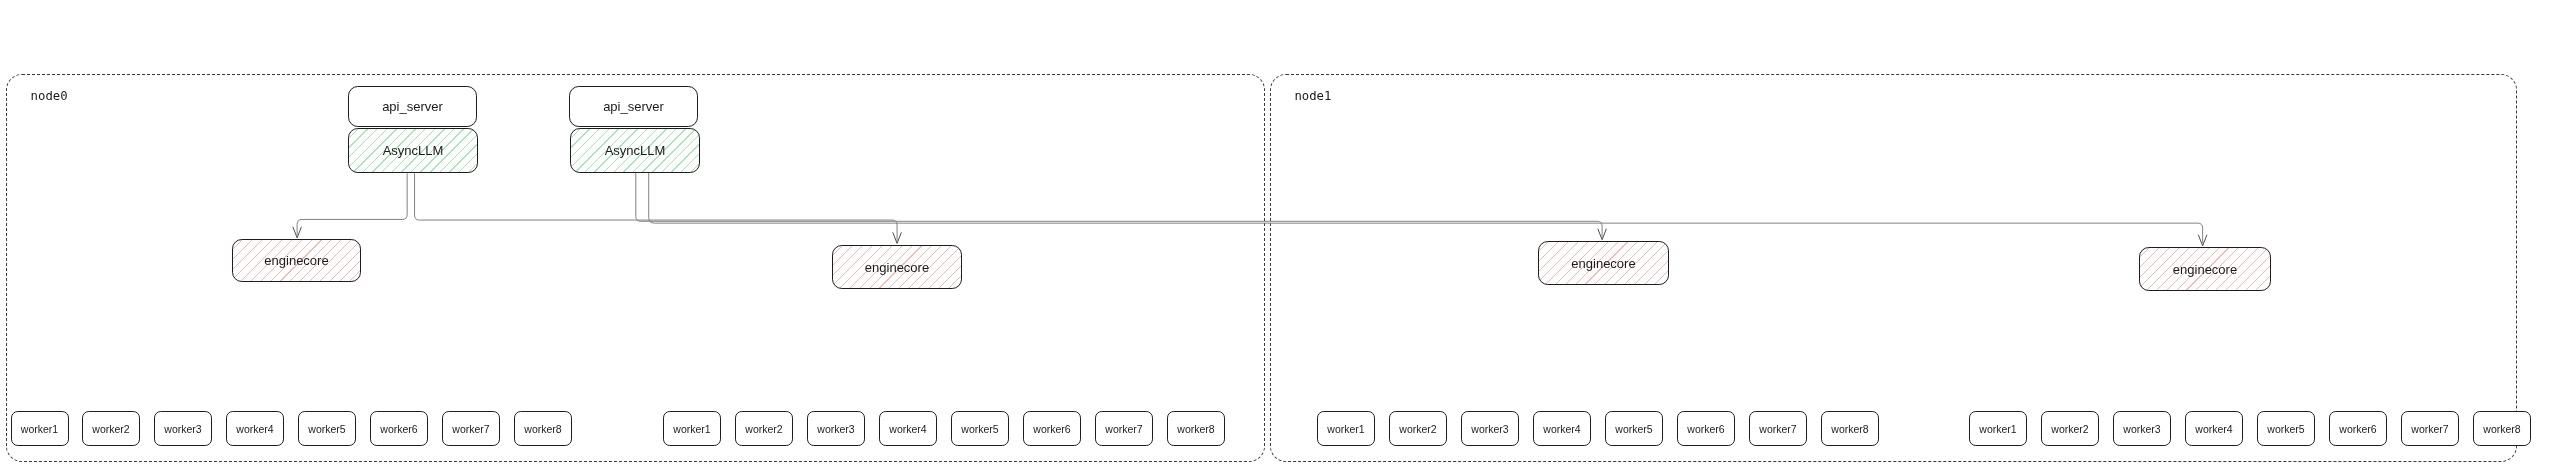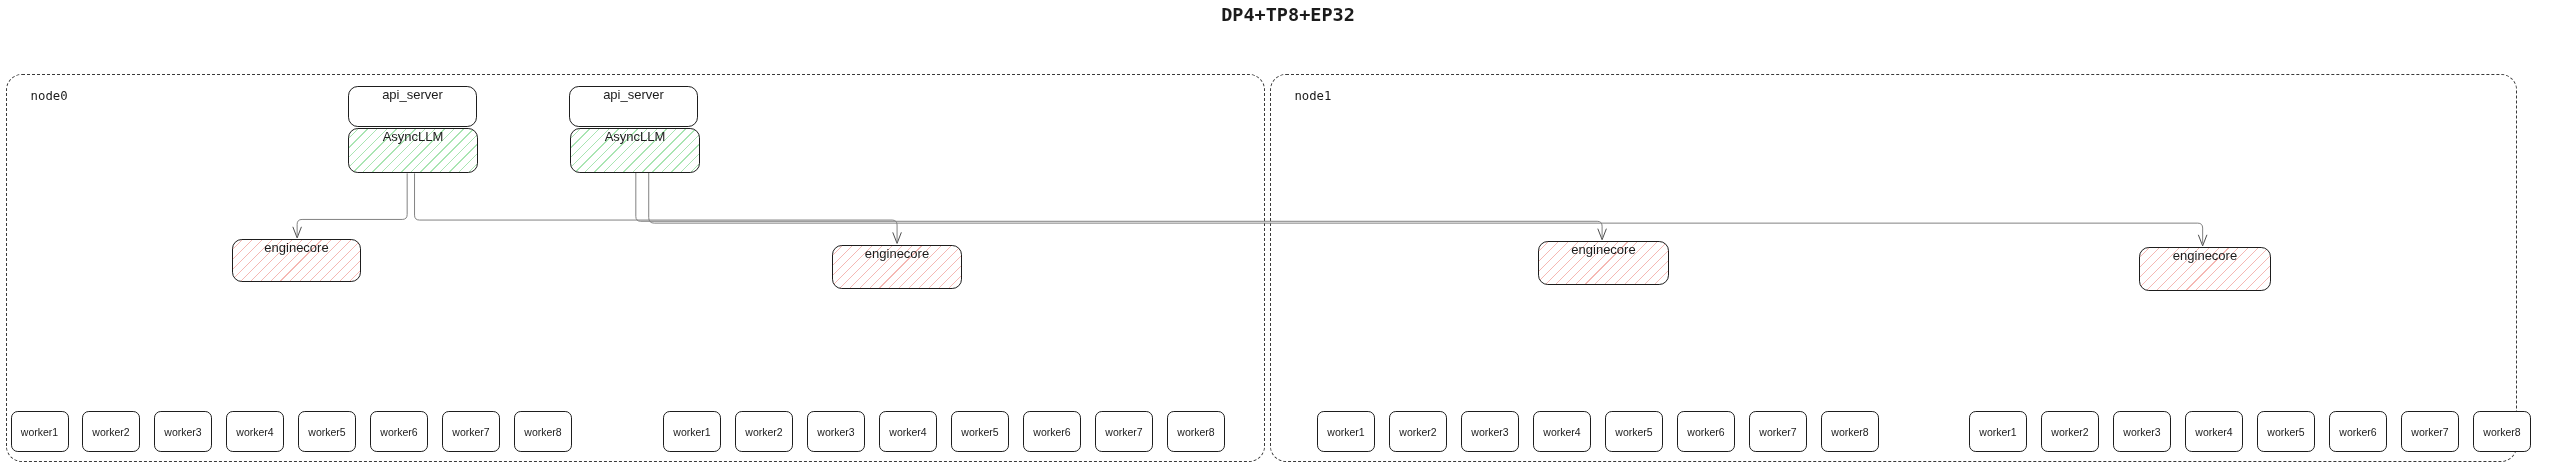--- a/index.html
+++ b/index.html
@@ -28,48 +28,47 @@
     position:absolute;left:23.4px;top:13.5px;
     font-family:"DejaVu Sans Mono", monospace;
     font-size:12.3px;font-weight:normal;color:#1b1b1b;
   }
   .box{
     position:absolute;
     box-sizing:border-box;
     border:1.5px solid #1d1d1d;
     border-radius:9.8px;
     background:#ffffff;
-    display:flex;align-items:flex-start;justify-content:center;
+    display:flex;align-items:center;justify-content:center;
     font-size:13px;
     color:#1b1b1b;
   }
   .hatch-green{
     background:repeating-linear-gradient(135deg,#ffffff 0px,#ffffff 5.8px,#a9e5b2 5.8px,#a9e5b2 6.8px);
   }
   .hatch-red{
     background:repeating-linear-gradient(135deg,#ffffff 0px,#ffffff 6.2px,#f5b8b3 6.2px,#f5b8b3 7px);
   }
   .worker{
     position:absolute;
     box-sizing:border-box;
     border:1.2px solid #1d1d1d;
     border-radius:6.8px;
     background:#ffffff;
-    width:58px;height:41px;
+    width:58px;height:35px;
     display:flex;align-items:center;justify-content:center;
     font-size:10.5px;color:#1b1b1b;
   }
   svg.wires{position:absolute;left:0;top:0;pointer-events:none;}
 </style>
 </head>
 <body>
 
 <div id="canvas">
 
-  <div class="title">DP4+TP8+EP32</div>
 
   <div class="node" style="left:6.2px;top:74px;width:1257px;height:386px;">
     <div class="nodelabel">node0</div>
   </div>
 
   <div class="node" style="left:1270px;top:74px;width:1245px;height:386px;">
     <div class="nodelabel">node1</div>
   </div>
 
   <svg class="wires" width="2576" height="469" viewBox="0 0 4188 763">

